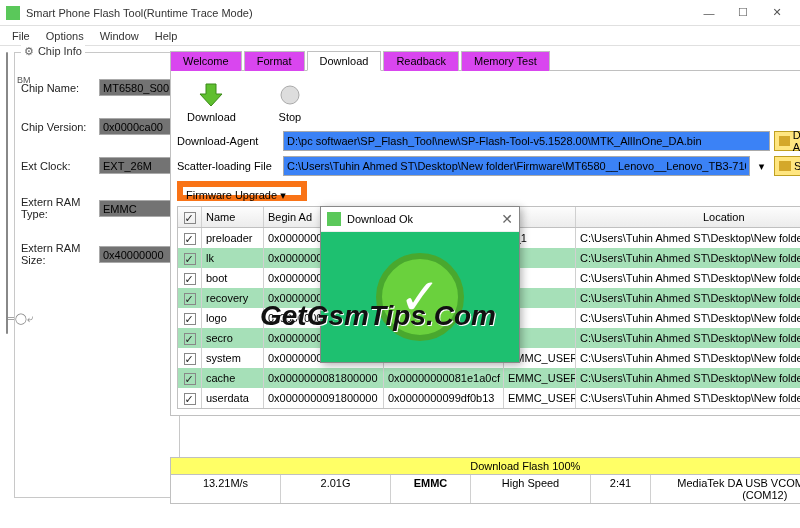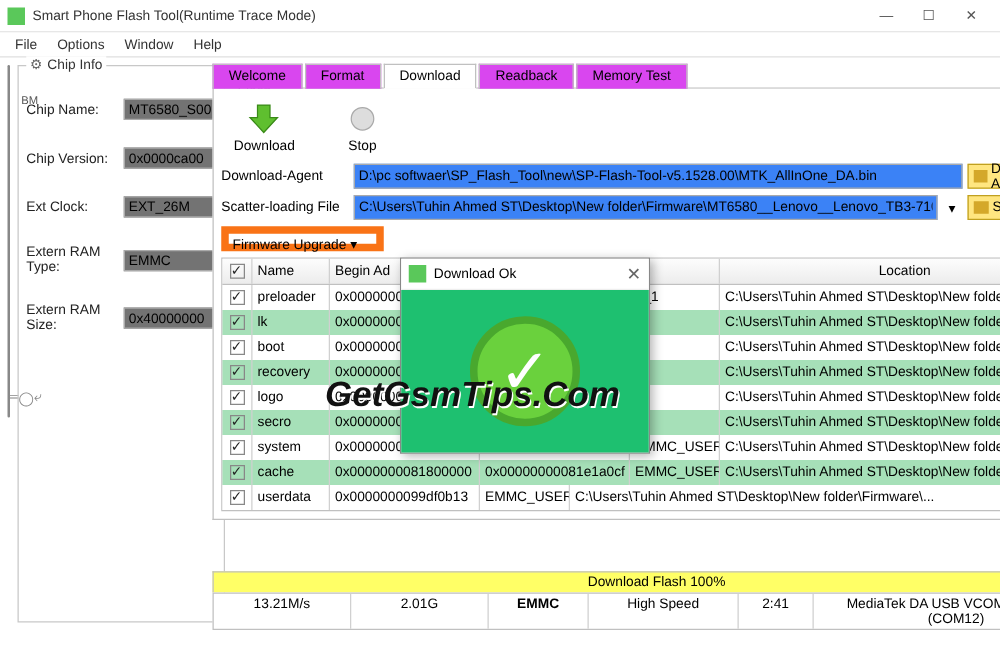--- a/index.html
+++ b/index.html
@@ -252,20 +252,21 @@
               <div class="c0"><span class="chk on"></span></div>
               <div class="c1">cache</div>
               <div class="c2">0x0000000081800000</div>
               <div class="c3">0x00000000081e1a0cf</div>
               <div class="c4">EMMC_USER</div>
               <div class="c5">C:\Users\Tuhin Ahmed ST\Desktop\New folder\Firmware\...</div>
             </div>
             <div class="grow">
               <div class="c0"><span class="chk on"></span></div>
               <div class="c1">userdata</div>
+              <div class="c2">0x0000000091800000</div>
               <div class="c3">0x0000000099df0b13</div>
               <div class="c4">EMMC_USER</div>
               <div class="c5">C:\Users\Tuhin Ahmed ST\Desktop\New folder\Firmware\...</div>
             </div>
           </div>
       </div>
     </div>
 
     <div class="status">
       <div class="progress">Download Flash 100%</div>

